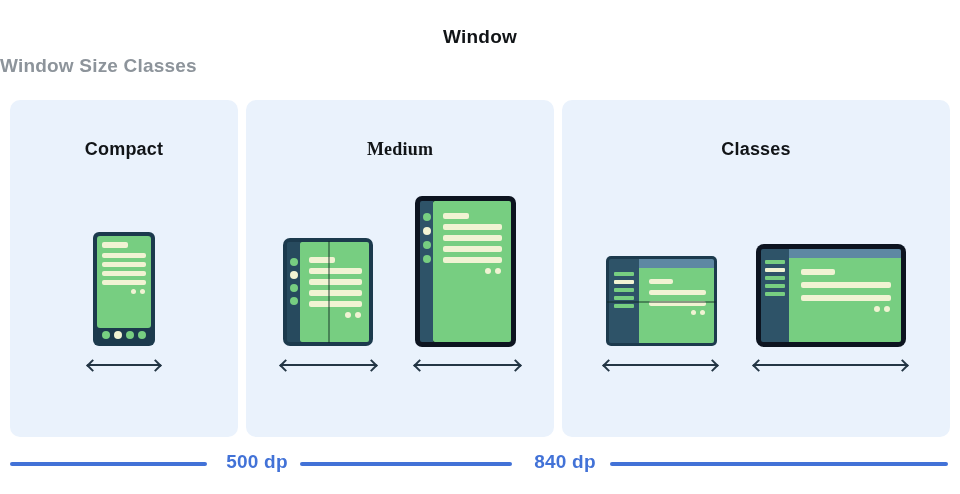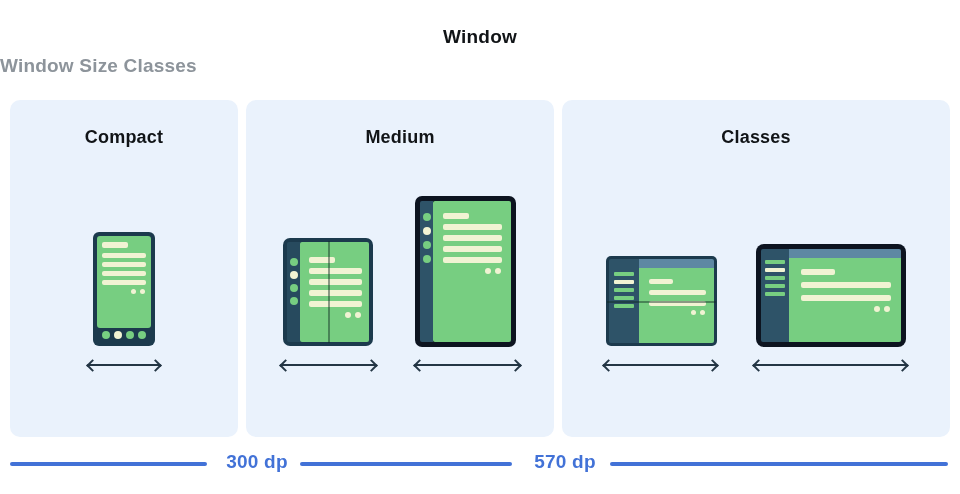--- a/index.html
+++ b/index.html
@@ -28,24 +28,24 @@
   }
   .page-subtitle{
     position:absolute;top:55px;left:0;right:0;
     font-size:19px;font-weight:bold;color:var(--subtitle-gray);letter-spacing:.2px;
   }
   .panel{
     position:absolute;top:100px;height:337px;border-radius:10px;
     background:var(--panel-bg);
   }
   .panel-compact{left:10px;width:228px;}
-  .panel-medium{left:246px;width:308px;}
+  .panel-medium{left:246px;width:308px;font-family:Liberation Serif, serif;}
   .panel-expanded{left:562px;width:388px;}
   .panel-label{
-    margin-top:27px;text-align:center;font-size:18px;font-weight:bold;
+    margin-top:39px;text-align:center;font-size:18px;font-weight:bold;
     color:var(--title-black);letter-spacing:.2px;
   }
   .device{position:absolute;}
   
   .phone{
     left:83px;top:132px;width:62px;height:114px;
     background:var(--frame-navy);border-radius:6px;padding:4px;
     display:flex;flex-direction:column;
   }
   .phone-screen{
@@ -267,16 +267,16 @@
         </div>
       </div>
     </div>
   </div>
 
   <div class="harrow" style="left:42px;width:113px;"></div>
   <div class="harrow" style="left:192px;width:153px;"></div>
 </div>
 
 <div class="rline rl1"></div>
-<div class="rlabel rlab-600">300 dp</div>
+<div class="rlabel rlab-600">500 dp</div>
 <div class="rline rl2"></div>
-<div class="rlabel rlab-840">570 dp</div>
+<div class="rlabel rlab-840">840 dp</div>
 <div class="rline rl3"></div>
 
 </body></html>

